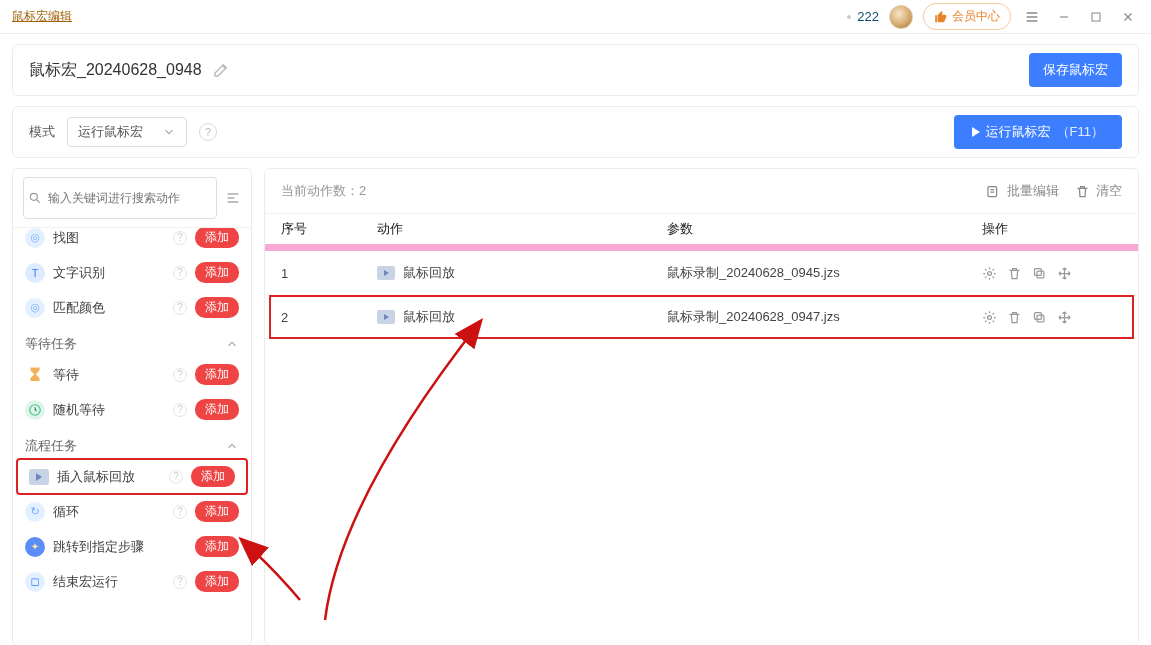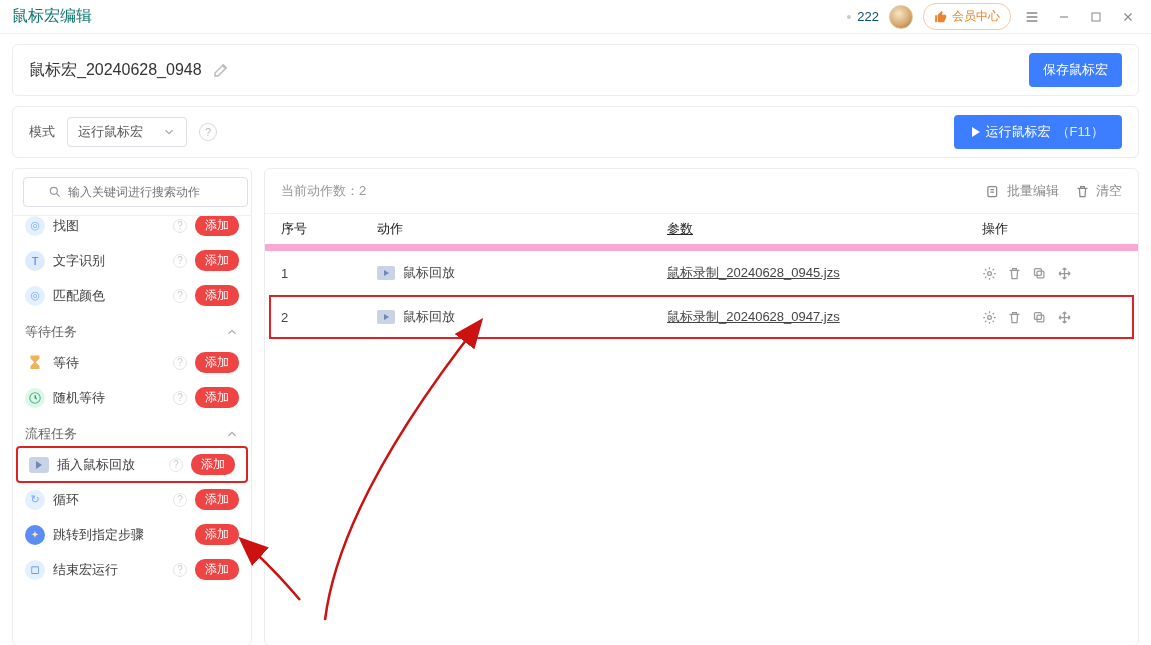--- a/index.html
+++ b/index.html
@@ -15,21 +15,21 @@
     }
     
     .title-bar {
       height: 34px;
       display: flex;
       align-items: center;
       padding: 0 12px;
       background: #fff;
       border-bottom: 1px solid #eee;
     }
-    .title-bar .app-title { color: #0f766e; font-size: 16px; }
+    .title-bar .app-title { color: #a16207; font-size: 12px; text-decoration: underline; }
     .title-bar .spacer { flex: 1; }
     .title-bar .right { display: flex; align-items: center; gap: 10px; }
     .title-bar .dot { font-size: 14px; color: #ccc; margin-right: -4px; }
     .title-bar .num { font-size: 13px; color: #0c4a6e; }
     .avatar {
       width: 24px; height: 24px; border-radius: 50%;
       background: radial-gradient(circle at 40% 35%, #f6e6c8, #d4a66a 60%, #8c6a3c);
       border: 1px solid #e1cba1;
     }
     .member-btn {
@@ -124,23 +124,23 @@
     .search-row {
       display: flex; align-items: center;
       padding: 8px 10px;
       gap: 8px;
       border-bottom: 1px solid #f0f1f3;
     }
     .search-box {
       flex: 1;
       border: 1px solid #dcdfe6;
       border-radius: 4px;
-      height: 30px;
+      height: 42px;
       display: flex; align-items: center;
-      padding: 0 24px; gap: 6px;
+      padding: 0 4px; gap: 6px;
       color: #999;
     }
     .search-box input {
       border: none; outline: none; flex: 1;
       font-size: 12px; color: #555; background: transparent;
     }
     .collapse-icon { color: #aaa; cursor: pointer; }
     .sidebar-list {
       flex: 1;
       overflow-y: auto;
@@ -212,21 +212,21 @@
     }
     .table-header {
       display: flex; align-items: center;
       height: 38px; padding: 0 16px;
       color: #222; font-size: 13px;
       border-top: 1px solid #f0f1f3;
       border-bottom: 7px solid #f9a8d4;
     }
     .col-seq  { width: 96px; }
     .col-act  { width: 290px; }
-    .col-par  { flex: 1; text-decoration: underline; }
+    .col-par  { flex: 1; }
     .col-ops  { width: 140px; text-align: left; }
     .table-row {
       display: flex; align-items: center;
       height: 44px; padding: 0 16px;
       color: #444;
     }
     .act-cell { display: flex; align-items: center; gap: 8px; }
     .play-chip {
       width: 18px; height: 14px; border-radius: 2px;
       background: #c9d3e6;

